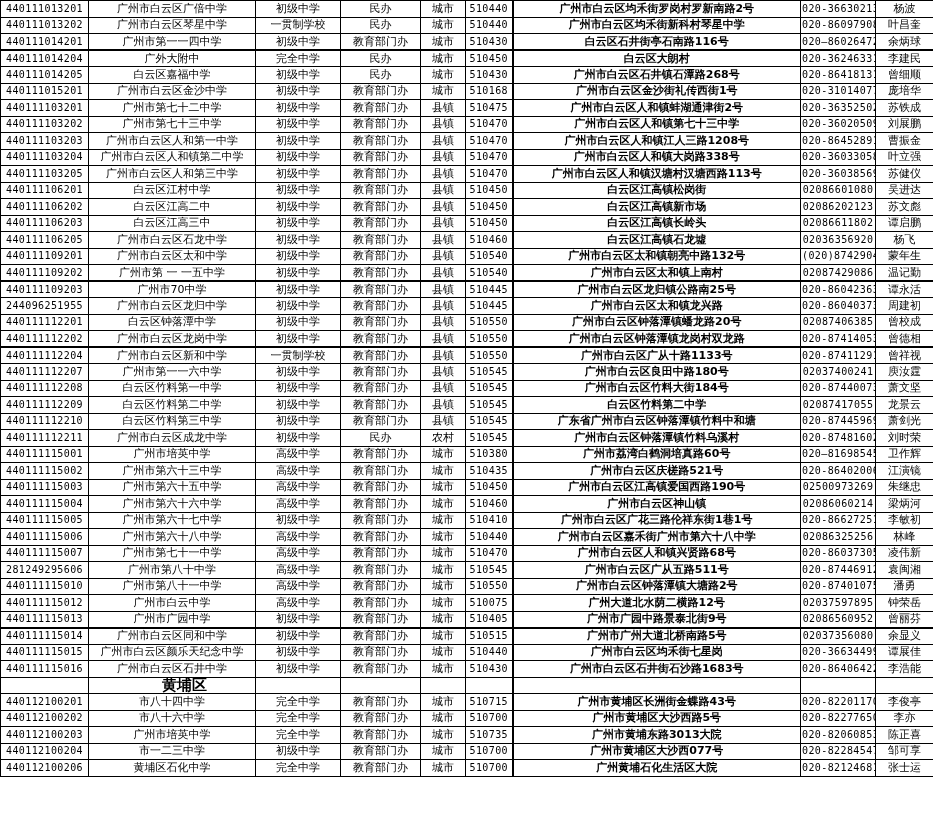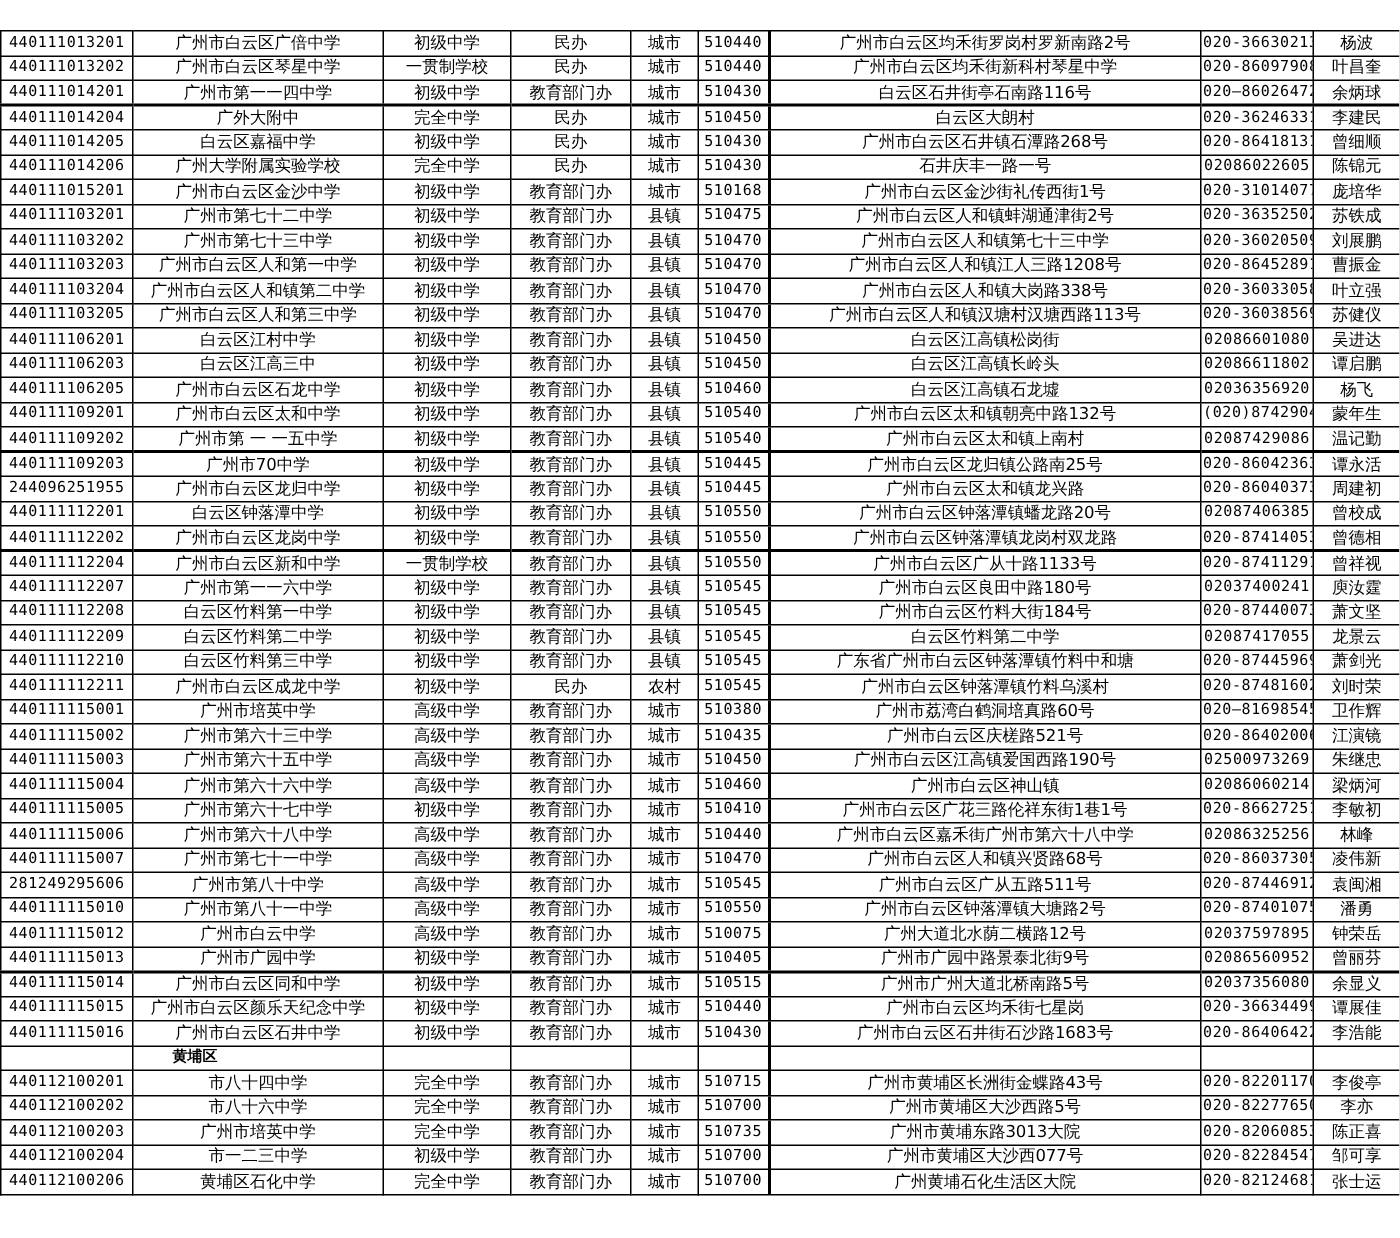--- a/index.html
+++ b/index.html
@@ -1,28 +1,28 @@
 <!DOCTYPE html>
 <html><head>
 <meta charset="utf-8">
 <style>
   html,body{margin:0;padding:0;background:#ffffff;}
   .sheet{width:933px;height:825px;overflow:hidden;background:#ffffff;}
   table{border-collapse:collapse;table-layout:fixed;width:933px;
-        font-family:"DejaVu Sans",sans-serif;margin-top:20px;}
+        font-family:"DejaVu Sans",sans-serif;}
   td{border:1px solid #000000;height:14px;font-size:11px;line-height:14px;
      text-align:center;vertical-align:middle;white-space:nowrap;overflow:hidden;
      padding:0 1px;color:#000000;}
   tr{height:16.5px;}
   td.num{font-family:"DejaVu Sans Mono","Liberation Mono",monospace;
          font-size:10px;letter-spacing:0.4px;}
-  td.col-address{border-left-width:2px;}
+  td.col-address{border-left-width:2px;font-weight:bold;}
   tr.thick td{border-bottom-width:2px;}
-  tr.section td.col-name{font-weight:bold;text-align:left;padding-left:26px;
-                         font-size:10px;}
+  tr.section td.col-name{font-weight:bold;text-align:center;padding-left:26px;
+                         font-size:15px;}
 </style>
 </head>
 <body>
 
 <div class="sheet">
   <table>
     <colgroup>
       <col style="width:88px">
         <col style="width:167px">
         <col style="width:85px">
@@ -83,31 +83,20 @@
           <td class="col-name">白云区嘉福中学</td>
           <td class="col-level">初级中学</td>
           <td class="col-type">民办</td>
           <td class="col-area">城市</td>
           <td class="col-postal num">510430</td>
           <td class="col-address">广州市白云区石井镇石潭路268号</td>
           <td class="col-phone num">020-86418131</td>
           <td class="col-contact">曾细顺</td>
         </tr>
         <tr>
-          <td class="col-code num">440111014206</td>
-          <td class="col-name">广州大学附属实验学校</td>
-          <td class="col-level">完全中学</td>
-          <td class="col-type">民办</td>
-          <td class="col-area">城市</td>
-          <td class="col-postal num">510430</td>
-          <td class="col-address">石井庆丰一路一号</td>
-          <td class="col-phone num">02086022605</td>
-          <td class="col-contact">陈锦元</td>
-        </tr>
-        <tr>
           <td class="col-code num">440111015201</td>
           <td class="col-name">广州市白云区金沙中学</td>
           <td class="col-level">初级中学</td>
           <td class="col-type">教育部门办</td>
           <td class="col-area">城市</td>
           <td class="col-postal num">510168</td>
           <td class="col-address">广州市白云区金沙街礼传西街1号</td>
           <td class="col-phone num">020-31014077</td>
           <td class="col-contact">庞培华</td>
         </tr>
@@ -169,20 +158,31 @@
         <tr>
           <td class="col-code num">440111106201</td>
           <td class="col-name">白云区江村中学</td>
           <td class="col-level">初级中学</td>
           <td class="col-type">教育部门办</td>
           <td class="col-area">县镇</td>
           <td class="col-postal num">510450</td>
           <td class="col-address">白云区江高镇松岗街</td>
           <td class="col-phone num">02086601080</td>
           <td class="col-contact">吴进达</td>
+        </tr>
+        <tr>
+          <td class="col-code num">440111106202</td>
+          <td class="col-name">白云区江高二中</td>
+          <td class="col-level">初级中学</td>
+          <td class="col-type">教育部门办</td>
+          <td class="col-area">县镇</td>
+          <td class="col-postal num">510450</td>
+          <td class="col-address">白云区江高镇新市场</td>
+          <td class="col-phone num">02086202123</td>
+          <td class="col-contact">苏文彪</td>
         </tr>
         <tr>
           <td class="col-code num">440111106203</td>
           <td class="col-name">白云区江高三中</td>
           <td class="col-level">初级中学</td>
           <td class="col-type">教育部门办</td>
           <td class="col-area">县镇</td>
           <td class="col-postal num">510450</td>
           <td class="col-address">白云区江高镇长岭头</td>
           <td class="col-phone num">02086611802</td>

